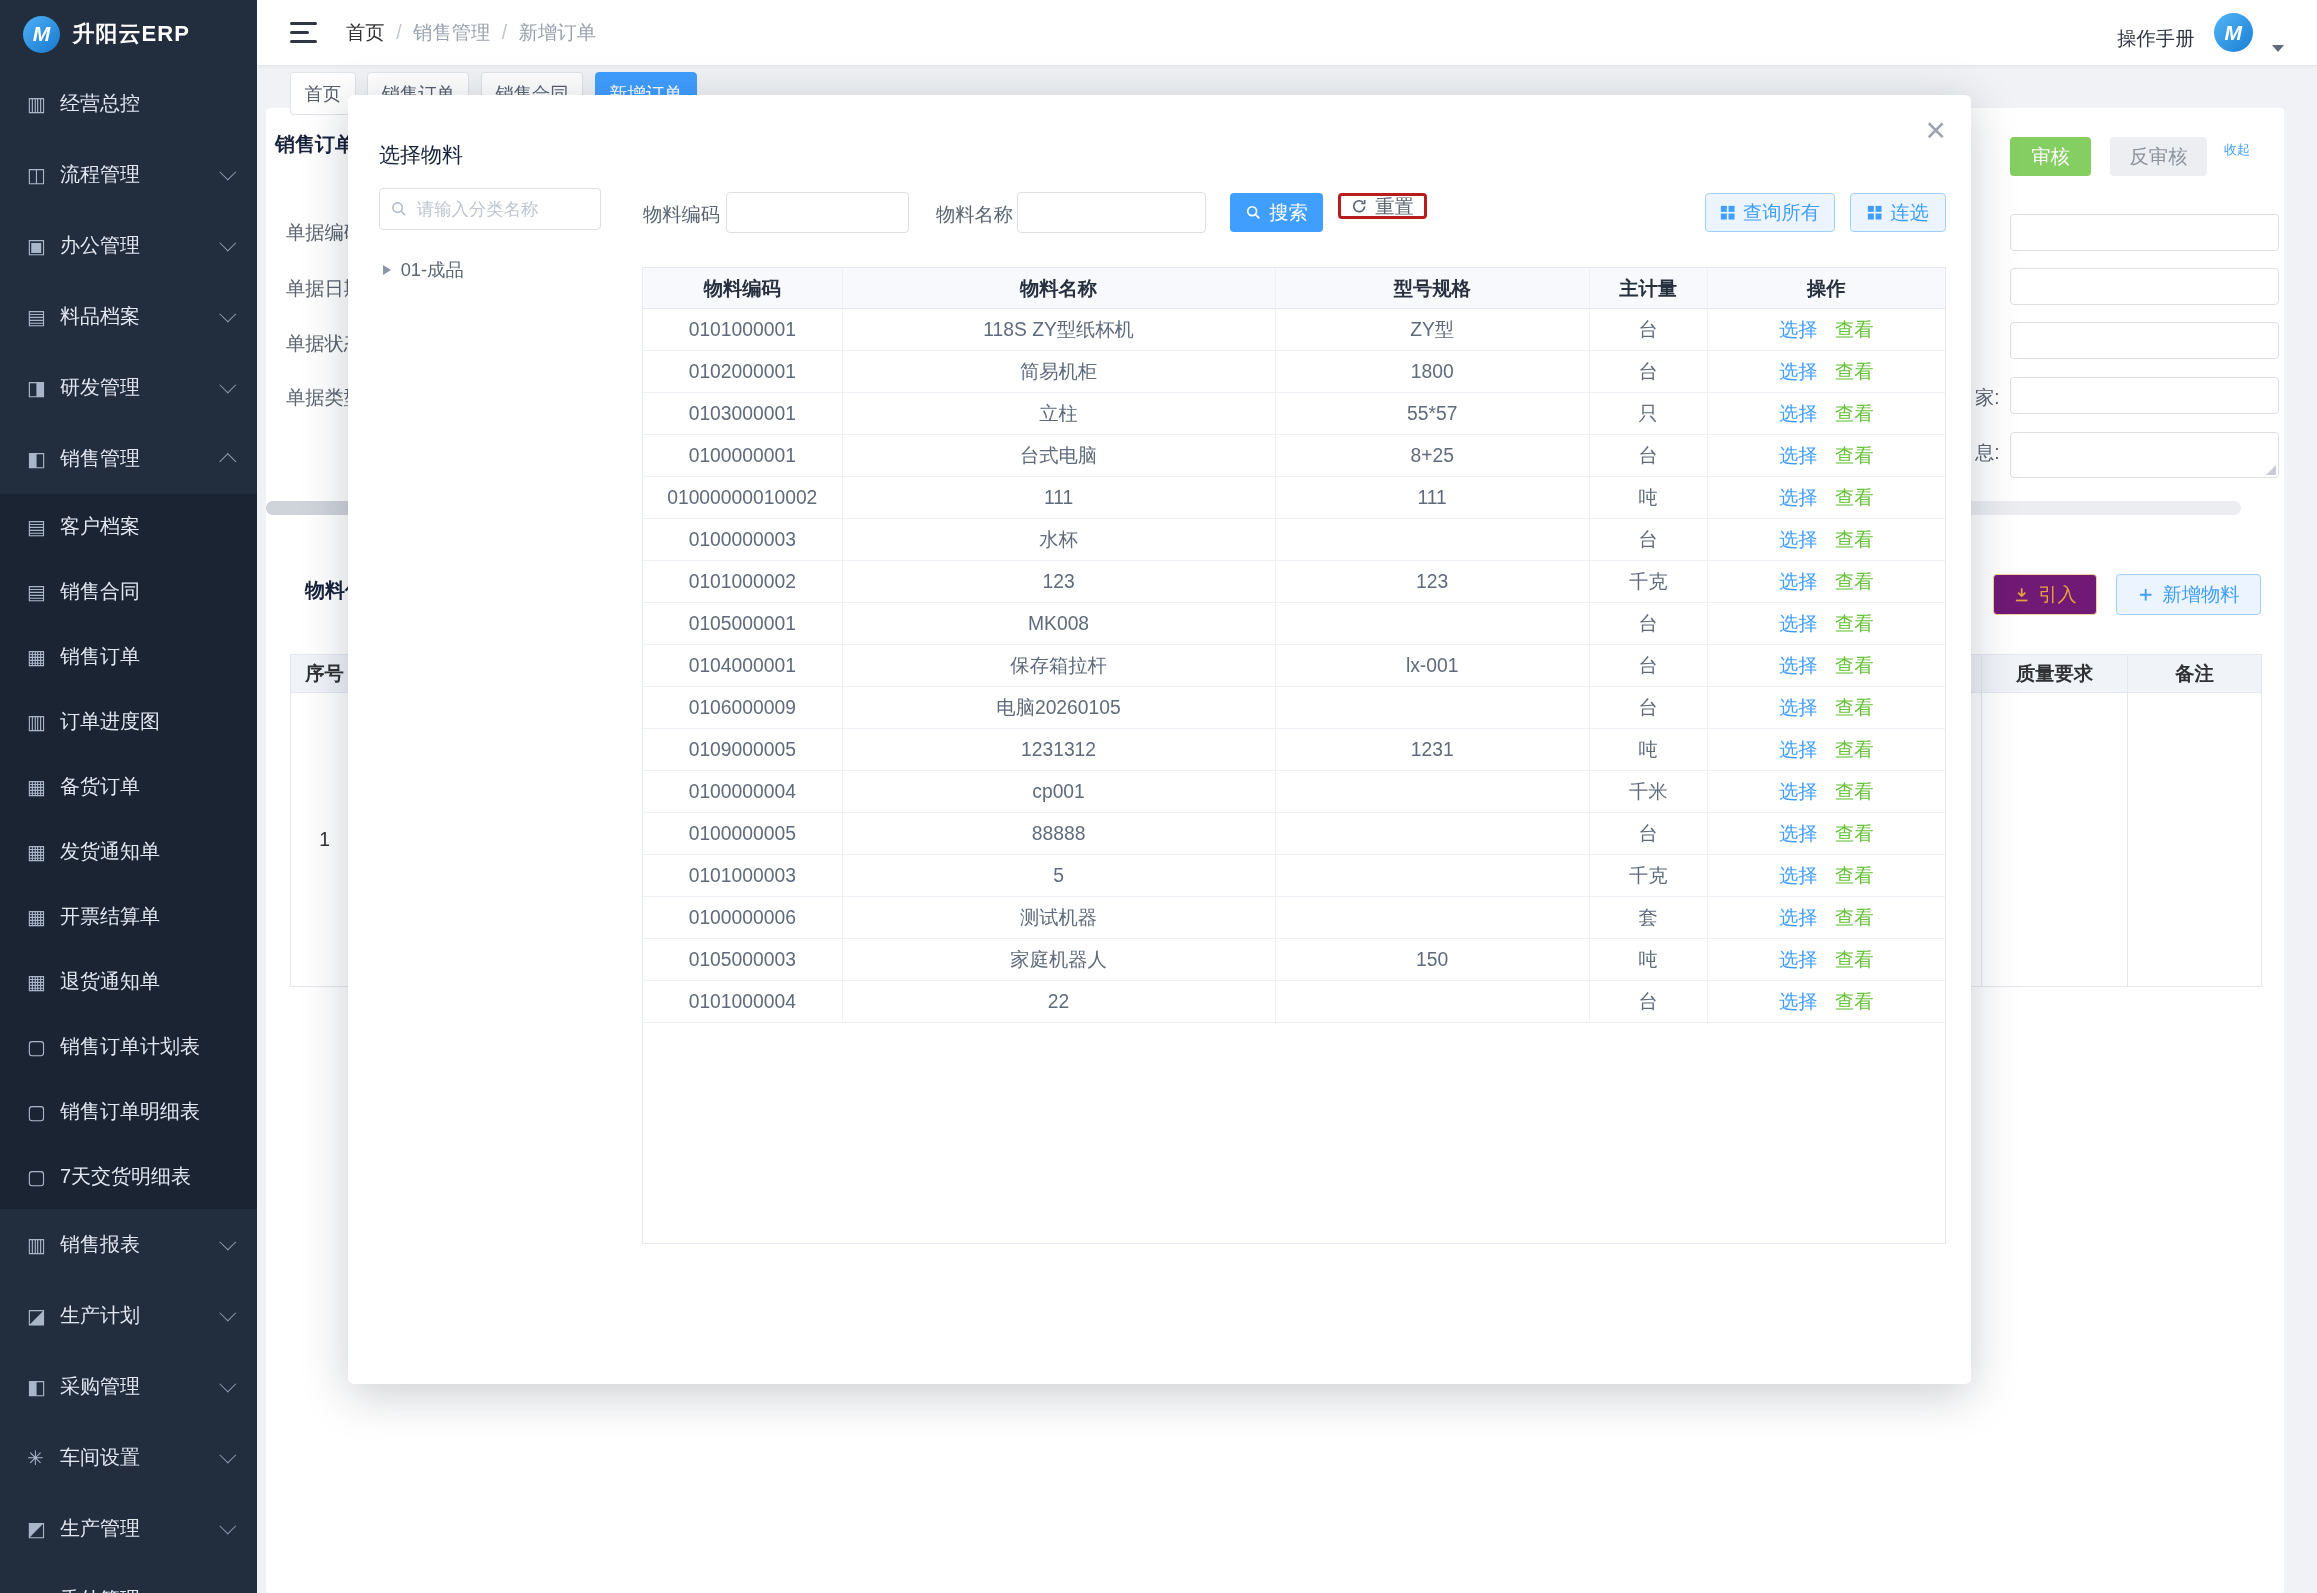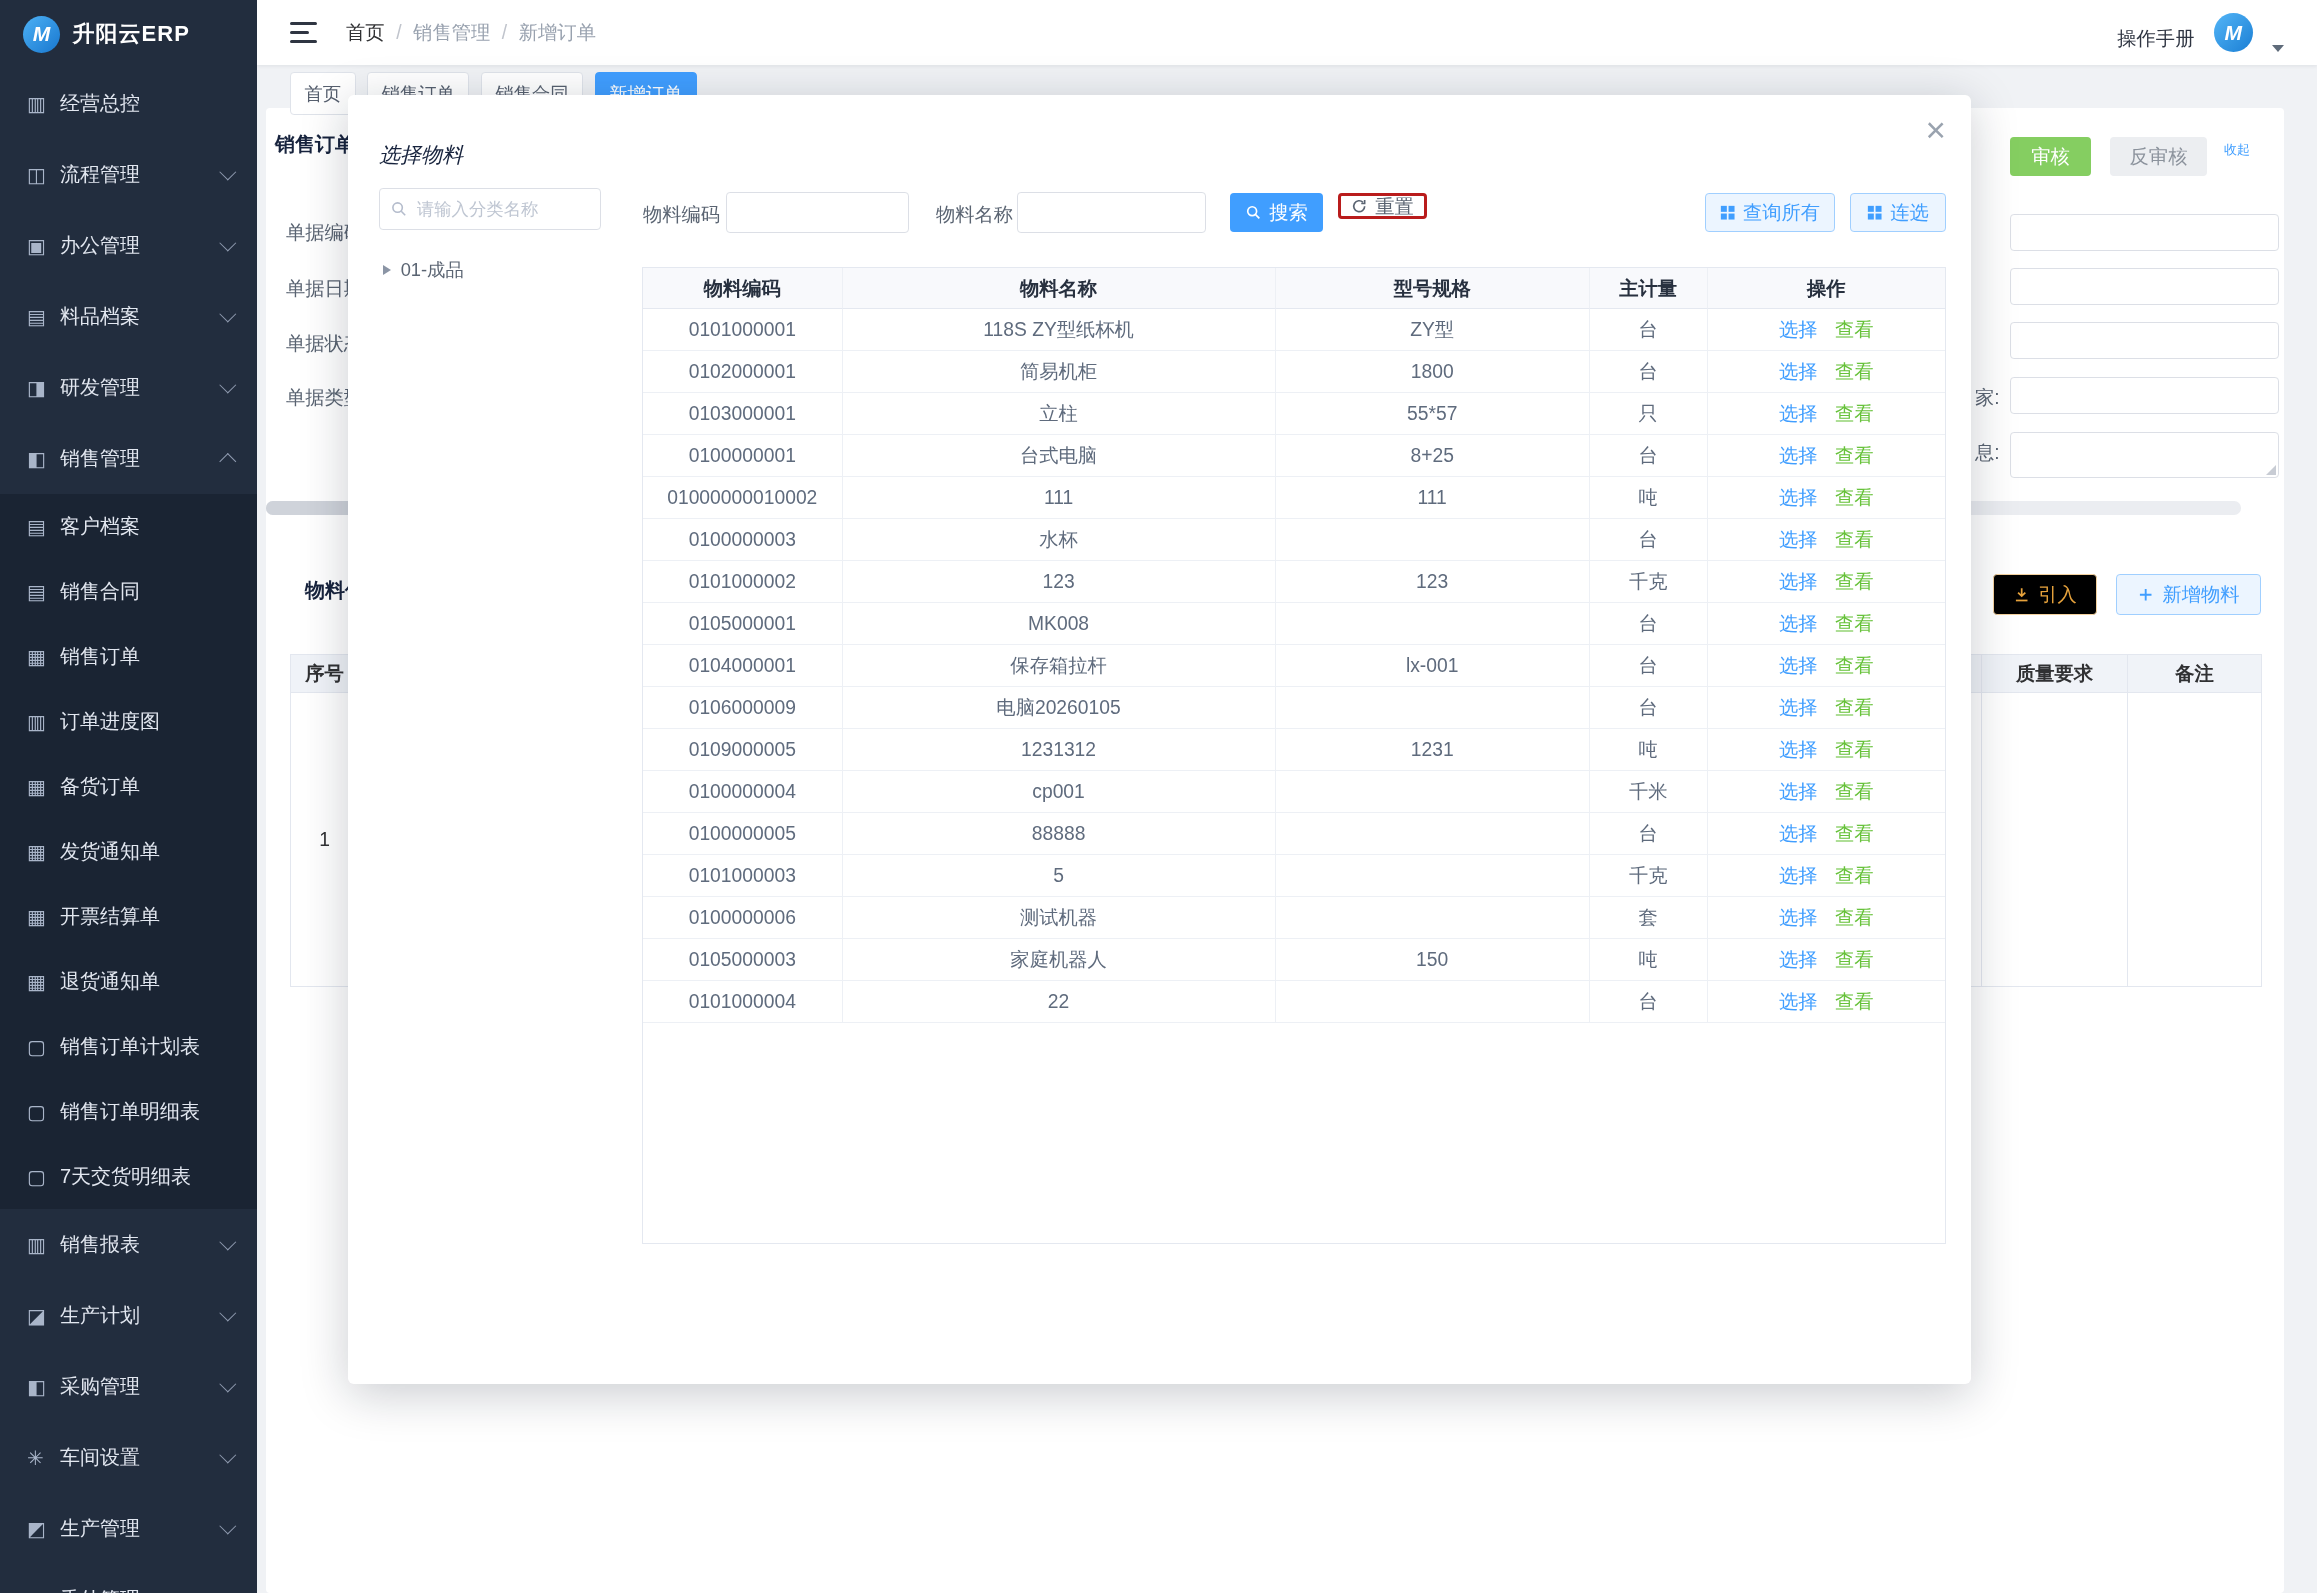--- a/index.html
+++ b/index.html
@@ -56,40 +56,40 @@
   .r-input{position:absolute;left:2010px;width:269px;height:37px;border:1px solid #dcdfe6;border-radius:3.9px;
            background:#fff;box-sizing:border-box;z-index:2;font-size:18.3px;padding:0 9.7px;color:#303133;}
   .partial-label{position:absolute;left:1975px;font-size:19.3px;color:#5a6472;z-index:2;}
   .r-textarea{position:absolute;left:2010px;top:432px;width:269px;height:46px;border:1px solid #dcdfe6;border-radius:3.9px;
               background:#fff;box-sizing:border-box;z-index:2;}
   .r-textarea::after{content:"";position:absolute;right:1.9px;bottom:1.9px;width:0;height:0;
                      border-left:10.6px solid transparent;border-bottom:10.6px solid #c8ccd4;}
   .hscroll{position:absolute;left:266px;top:501px;width:1975px;height:13.5px;border-radius:6.8px;background:#ebedf1;z-index:2;}
   .hscroll-thumb{position:absolute;left:0;top:0;width:75%;height:13.5px;border-radius:6.8px;background:#cfd3da;cursor:pointer;}
   .materials-title{position:absolute;left:305px;top:577px;font-size:20px;font-weight:bold;color:#17233d;z-index:2;}
-  .btn-import{position:absolute;left:1993px;top:574px;width:104px;height:41px;background:#000000;
+  .btn-import{position:absolute;left:1993px;top:574px;width:104px;height:41px;background:#701a75;
               border:1px solid #f3d19e;color:#e6a23c;z-index:2;}
   .btn-add{position:absolute;left:2116px;top:574px;width:145px;height:41px;background:#ecf5ff;
            border:1px solid #a0cfff;color:#409eff;z-index:2;}
 
   
   .bgrid{position:absolute;left:290px;top:654px;width:1972px;z-index:2;font-size:19.3px;}
   .bgrid-head{display:flex;height:39px;background:#f0f3f8;border:1px solid #e3e7ef;box-sizing:border-box;}
   .bgrid-row{display:flex;height:294px;border:1px solid #e3e7ef;border-top:none;box-sizing:border-box;background:#fff;}
   .bcell{display:flex;align-items:center;justify-content:center;box-sizing:border-box;border-right:1px solid #e3e7ef;color:#303133;}
   .bcell.head{font-weight:bold;}
   .bc-no{width:68px;}
   .bc-mid{flex:1;border-right:1px solid #e3e7ef;}
   .bc-quality{width:146px;}
   .bc-remark{width:133px;border-right:none;}
 
   
   .modal{position:absolute;left:348px;top:95px;width:1623px;height:1289px;background:#fff;border-radius:5.8px;
          box-shadow:0 9.7px 48px rgba(15,23,42,.22);z-index:50;}
-  .modal-title{position:absolute;left:31px;top:46px;font-size:21px;color:#17233d;font-weight:500;font-style:italic;}
+  .modal-title{position:absolute;left:31px;top:46px;font-size:21px;color:#17233d;font-weight:500;}
   .modal-close{position:absolute;right:25px;top:17.4px;font-size:35px;color:#9aa3af;cursor:pointer;line-height:1;}
   .tree-search{position:absolute;left:31px;top:93px;width:222px;height:42px;border:1px solid #dcdfe6;border-radius:3.9px;
                box-sizing:border-box;display:flex;align-items:center;padding:0 9.7px;gap:7.7px;color:#b4bccc;}
   .tree-search input{border:none;outline:none;width:100%;font-size:17.4px;color:#303133;
                      font-family:"Liberation Sans","DejaVu Sans",sans-serif;}
   .tree-search input::placeholder{color:#bfc6d2;}
   .tree-node{position:absolute;left:35px;top:162px;display:flex;align-items:center;gap:9.7px;font-size:18.3px;color:#5a6472;cursor:pointer;}
   .tree-caret{width:0;height:0;border-left:8.7px solid #8b95a5;border-top:5.8px solid transparent;border-bottom:5.8px solid transparent;}
   .flt-label{position:absolute;top:106px;font-size:19.3px;color:#5a6472;}
   .flt-input{position:absolute;top:97px;height:41px;border:1px solid #dcdfe6;border-radius:3.9px;box-sizing:border-box;

